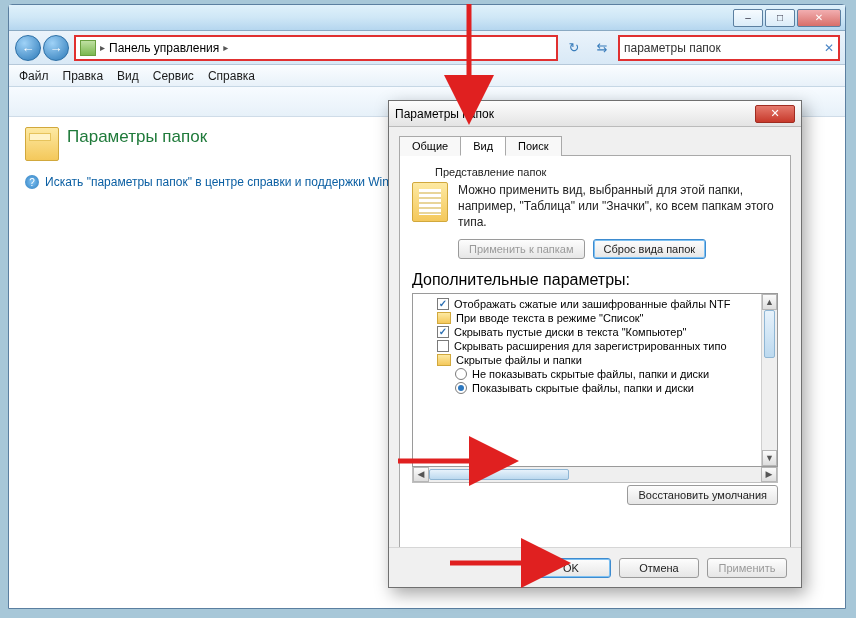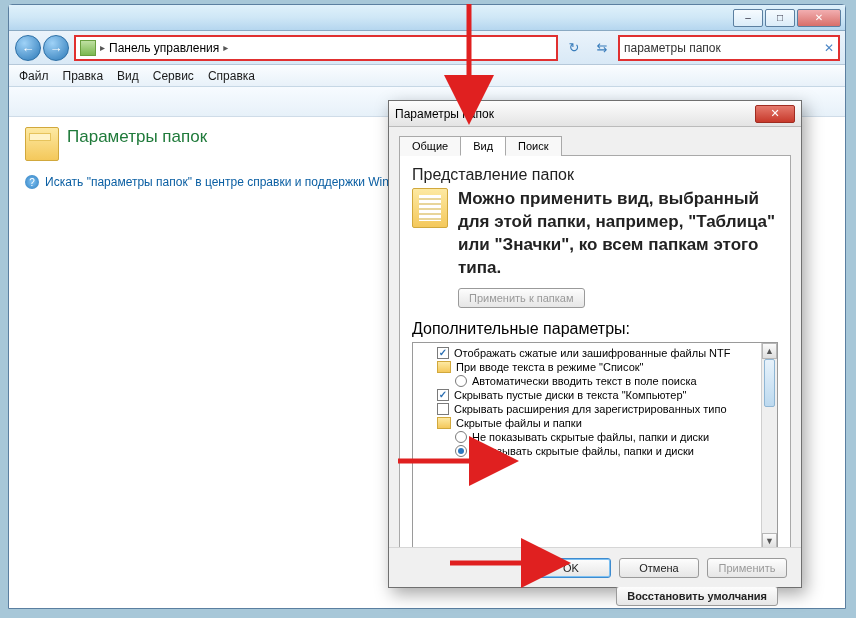--- a/index.html
+++ b/index.html
@@ -73,56 +73,56 @@
     border:1px solid #9f2c21; border-radius:2px; color:#fff; font-size:11px;
     display:flex;align-items:center;justify-content:center;
   }
   .tab-strip { display:flex; padding:8px 10px 0 10px; gap:0; font-size:11px;}
   .tab { padding:3px 12px; border:1px solid #a9a9a9; background:#f8f8f8; position:relative; top:1px; border-bottom:none;}
   .tab.active { background:#fff; z-index:2; border-bottom:1px solid #fff;}
   .tab + .tab { margin-left:-1px; }
   .tab-panel {
     margin:0 10px 8px 10px; background:#fff; border:1px solid #a9a9a9; padding:10px 12px; height:396px;
   }
-  .group-label { font-size:16px; color:#222; margin-bottom:4px;}
+  .group-label { font-size:11px; color:#222; margin-bottom:4px;margin-left:23px;}
   .rep-row { display:flex; gap:10px; }
   .rep-icon { width:36px;height:40px;background:linear-gradient(#fde9a2,#f4c85b);border:1px solid #d1a83c; border-radius:2px; position:relative;}
   .rep-icon:after{content:"";position:absolute;inset:6px;background:repeating-linear-gradient(#fff,#fff 3px,#e8d59a 3px,#e8d59a 5px);}
-  .rep-text { font-size:17px; line-height:1.35; color:#222; flex:1;font-weight:bold; }
+  .rep-text { font-size:12px; line-height:1.35; color:#222; flex:1; }
   .btn-row { display:flex; gap:8px; margin-top:8px; justify-content:flex-start; padding-left:46px;}
   .btn {
     font-size:11px; padding:3px 10px; border:1px solid #9a9a9a; background:linear-gradient(#fdfdfd,#e6e6e6);
     border-radius:3px; color:#222; cursor:default; min-width:70px; text-align:center;
   }
   .btn.disabled { color:#9a9a9a; }
   .btn.accent { border-color:#3d8bcf; box-shadow:0 0 0 1px #7cc0f2 inset; }
 
   .adv-label { font-size:16px; margin:12px 0 4px 0; }
   .adv-list {
-    border:1px solid #9a9a9a; background:#fff; height:208px; overflow:hidden; position:relative;
+    border:1px solid #9a9a9a; background:#fff; height:174px; overflow:hidden; position:relative;
     font-size:11px; padding:3px 2px 3px 4px;
   }
   .adv-scroll { position:absolute; right:0; top:0; bottom:0; width:16px; background:#efefef; border-left:1px solid #cfcfcf;}
   .adv-scroll .sb-btn{height:16px;background:linear-gradient(#fbfbfb,#dedede);border:1px solid #b6b6b6;font-size:9px;display:flex;align-items:center;justify-content:center;color:#555;}
   .adv-scroll .sb-track{position:absolute;top:16px;bottom:16px;left:0;right:0;}
   .adv-scroll .sb-thumb{position:absolute;left:2px;right:2px;top:0;height:48px;background:linear-gradient(#e7f2fb,#bcd9ef);border:1px solid #8fb6d4;border-radius:2px;}
   .adv-row { display:flex; align-items:center; gap:5px; padding:1px 0 1px 2px; white-space:nowrap; }
   .adv-row.indent1 { padding-left:20px; }
   .adv-row.indent2 { padding-left:38px; }
   .cb { width:12px;height:12px;border:1px solid #7a7a7a;background:#fff;display:inline-flex;align-items:center;justify-content:center;font-size:10px;color:#2c6fb2;}
   .cb.checked:after{content:"✓";font-weight:bold;line-height:1;}
   .rb { width:12px;height:12px;border:1px solid #7a7a7a;border-radius:50%;background:#fff;display:inline-flex;align-items:center;justify-content:center;}
   .rb.checked:after{content:"";width:6px;height:6px;border-radius:50%;background:#2c78c0;}
   .fold-ic { width:14px;height:12px;background:linear-gradient(#fde9a2,#f4c85b);border:1px solid #d1a83c;display:inline-block;}
   .hscroll { height:16px; border:1px solid #bfbfbf; border-top:none; background:#efefef; display:flex;}
   .hscroll .sb-btn{width:16px;height:100%;background:linear-gradient(#fbfbfb,#dedede);border:1px solid #b6b6b6;font-size:9px;display:flex;align-items:center;justify-content:center;color:#555;}
   .hscroll .sb-track{flex:1;position:relative;}
   .hscroll .sb-thumb{position:absolute;top:2px;bottom:2px;left:0;width:140px;background:linear-gradient(#e7f2fb,#bcd9ef);border:1px solid #8fb6d4;border-radius:2px;}
 
-  .restore-row { display:flex; justify-content:flex-end; margin-top:20px;font-weight:bold;}
+  .restore-row { display:flex; justify-content:flex-end; margin-top:2px;}
   .dlg-footer {
     position:absolute; left:0; right:0; bottom:0; height:40px; background:#f0f0f0;
     display:flex; justify-content:flex-end; align-items:center; gap:8px; padding:0 14px;
     border-top:1px solid #d6d6d6;
   }
 
   
   .arrow { position:absolute; pointer-events:none; }
   .arrow svg { overflow:visible; }
 </style>
@@ -193,36 +193,33 @@
   </div>
 
   <div class="tab-panel">
     <div class="group-label">Представление папок</div>
     <div class="rep-row">
       <div class="rep-icon"></div>
       <div class="rep-text">Можно применить вид, выбранный для этой папки, например, "Таблица" или "Значки", ко всем папкам этого типа.</div>
     </div>
     <div class="btn-row">
       <div class="btn disabled">Применить к папкам</div>
+      <div class="btn accent">Сброс вида папок</div>
     </div>
 
     <div class="adv-label">Дополнительные параметры:</div>
 
     <div class="adv-list">
       <div class="adv-row indent1">
         <span class="cb checked"></span>
         <span>Отображать сжатые или зашифрованные файлы NTF</span>
       </div>
       <div class="adv-row indent1">
         <span class="fold-ic"></span>
         <span>При вводе текста в режиме "Список"</span>
-      </div>
-      <div class="adv-row indent2">
-        <span class="rb"></span>
-        <span>Автоматически вводить текст в поле поиска</span>
       </div>
       <div class="adv-row indent1">
         <span class="cb checked"></span>
         <span>Скрывать пустые диски в текста "Компьютер"</span>
       </div>
       <div class="adv-row indent1">
         <span class="cb"></span>
         <span>Скрывать расширения для зарегистрированных типо</span>
       </div>
       <div class="adv-row indent1">

